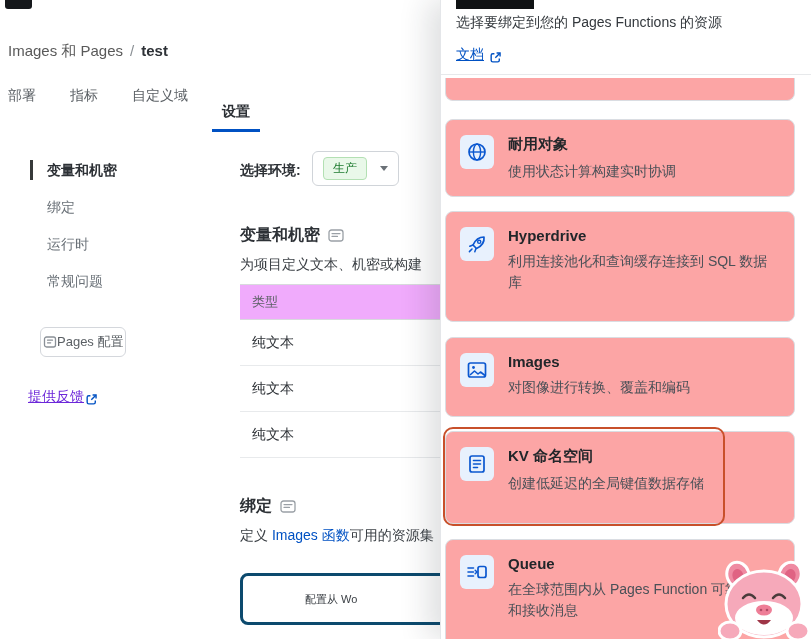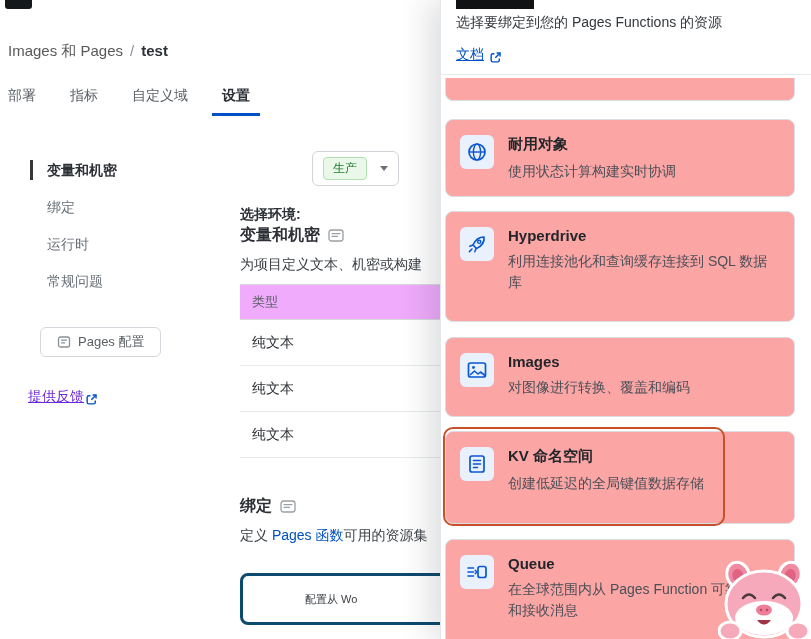--- a/index.html
+++ b/index.html
@@ -11,36 +11,36 @@
 
   
   .breadcrumb { position:absolute; left:8px; top:42px; display:flex; gap:7px; font-size:15px; align-items:baseline; }
   .bc-section { color:#595959; cursor:pointer; }
   .bc-sep { color:#8a8f94; }
   .bc-current { color:#2d3136; font-weight:700; }
 
   
   .tabs { position:absolute; left:8px; top:87px; display:flex; gap:34px; font-size:14px; }
   .tab { color:#5b6065; padding:0 0 10px; cursor:pointer; }
-  .tab.active { color:#2d3136; font-weight:600; border-bottom:3px solid #0051c3; padding:0 10px 8px; margin:0 -10px; }
+  .tab.active { color:#2d3136; font-weight:600; border-bottom:3px solid #0051c3; padding:0 10px 8px; margin:16px -10px; }
 
   
   .subnav { position:absolute; left:30px; top:152px; width:180px; }
   .subnav-item { position:relative; height:37px; line-height:37px; padding-left:17px; font-size:14px; color:#697077; cursor:pointer; }
   .subnav-item.active { color:#2d3136; font-weight:600; }
   .subnav-item.active::before { content:""; position:absolute; left:0; top:8px; bottom:9px; width:3px; background:#36393a; }
 
-  .pages-config { position:absolute; left:40px; top:327px; display:inline-flex; align-items:center; gap:7px;
-    border:1px solid #d4d7dc; border-radius:6px; padding:5px 16px; font-size:13px; color:#5b6065; background:#fff; cursor:pointer; }
+  .pages-config { position:absolute; left:40px; top:327px; display:inline-flex; align-items:center; 
+    border:1px solid #d4d7dc; border-radius:6px; padding:5px 2px; font-size:13px; color:#5b6065; background:#fff; cursor:pointer; }
 
   .feedback { position:absolute; left:28px; top:388px; display:inline-flex; align-items:flex-end; gap:1px; font-size:14px; color:#6d28d9; cursor:pointer; }
   .feedback .lbl { text-decoration:underline; }
 
   
-  .env-label { position:absolute; left:240px; top:162px; font-size:14px; font-weight:600; color:#2d3136;margin-top:44px; }
+  .env-label { position:absolute; left:240px; top:162px; font-size:14px; font-weight:600; color:#2d3136; }
   .env-select { position:absolute; left:312px; top:151px; height:35px; min-width:86px; border:1px solid #d0d4d9; border-radius:6px;
     background:#fff; display:flex; align-items:center; padding:0 10px; gap:13px; cursor:pointer; }
   .env-pill { background:#e9f8e9; border:1px solid #b3e0b3; color:#1c7a2e; font-size:12px; padding:2px 9px; border-radius:4px; }
   .caret { width:0; height:0; border-left:4px solid transparent; border-right:4px solid transparent; border-top:5px solid #6b7177; }
 
   
   .section-title { position:absolute; display:flex; align-items:center; gap:8px; font-size:16px; font-weight:700; color:#2d3136; }
   .vars-title { left:240px; top:225px; }
   .vars-desc { position:absolute; left:240px; top:256px; font-size:14px; color:#3a3f44; white-space:nowrap; }
 
@@ -160,21 +160,21 @@
   <div class="section-title bindings-title">
     <span>绑定</span>
     <span>
       <svg width="16" height="13" viewBox="0 0 16 13">
           <rect x="1" y="1" width="14" height="11" rx="2.5" fill="none" stroke="#9aa0a6" stroke-width="1.3"></rect>
           <path d="M4 4.6h8M4 7.4h5.5" stroke="#9aa0a6" stroke-width="1.2" stroke-linecap="round"></path>
         </svg>
     </span>
   </div>
   <div class="bindings-desc">
-    <span>定义 </span><span class="link">Pages 函数</span><span>可用的资源集</span>
+    <span>定义 </span><span class="link">Images 函数</span><span>可用的资源集</span>
   </div>
 
   <div class="config-box">配置从 Wo</div>
 
   <div class="panel">
     <div class="redacted-bar"></div>
     <div class="panel-subtitle">选择要绑定到您的 Pages Functions 的资源</div>
     <div class="docs-link">
       <span class="lbl">文档</span>
       <span>

